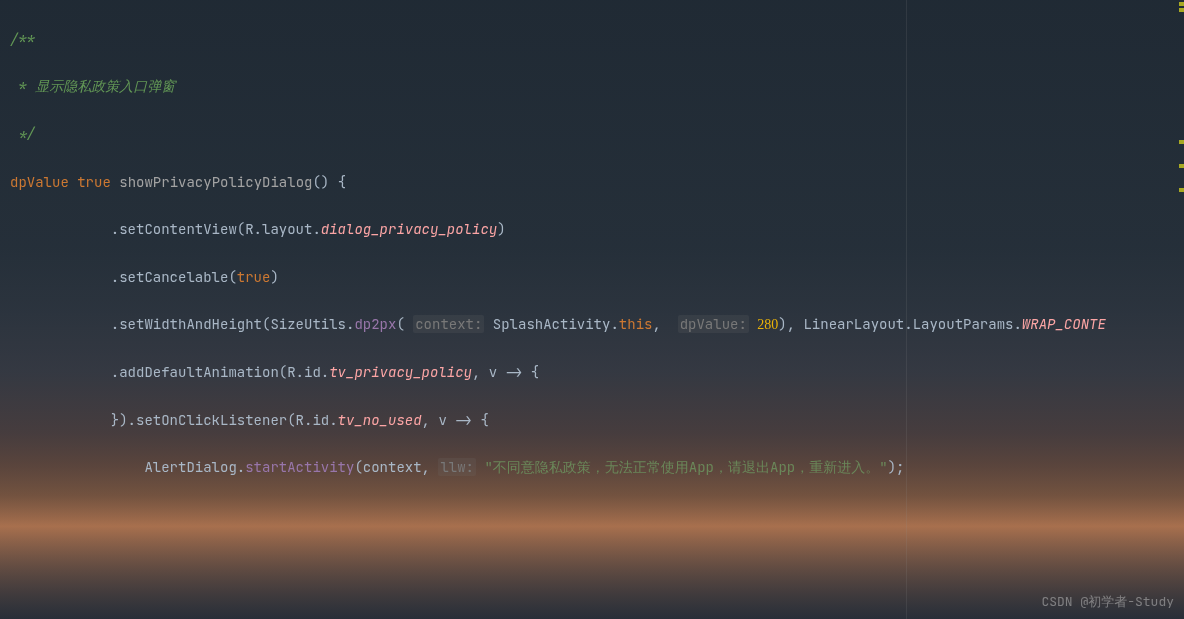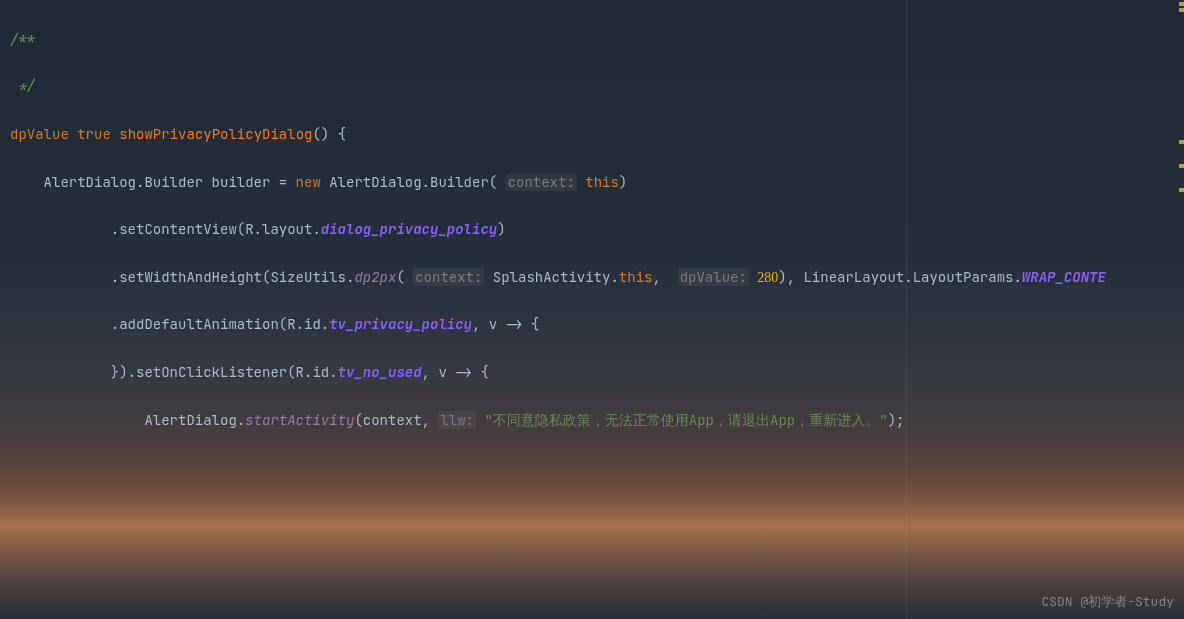--- a/index.html
+++ b/index.html
@@ -40,25 +40,25 @@
     }
     .code-area {
       position: relative;
       z-index: 1;
       padding: 4px 0;
       white-space: pre;
     }
     .line { padding: 0 10px; }
     .c-comment-doc { color: #629755; font-style: italic; }
     .c-keyword { color: #cc7832; }
-    .c-method { color: #f97316; }
+    .c-method { color: #a3a3a3; }
     .c-string { color: #6a8759; }
     .c-param-hint { color: #787878; background: rgba(120,120,120,0.15); border-radius: 2px; padding: 0 2px; }
-    .c-field { color: #8b5cf6; font-style: italic; font-weight: bold; }
-    .c-static { color: #9876aa; font-style: italic; }
+    .c-field { color: #fca5a5; font-style: italic; }
+    .c-static { color: #9876aa; }
     .c-number { color: #eab308; font-family: Liberation Serif, serif; }
     .c-this { color: #cc7832; }
     .watermark {
       position: absolute;
       bottom: 6px;
       right: 10px;
       color: rgba(200,200,200,0.5);
       font-size: 13px;
       z-index: 2;
     }
@@ -88,24 +88,25 @@
   </style>
 </head>
 <body>
 
 <div class="bg-image"></div>
 <div class="bg-overlay"></div>
 <div class="vline" style="left:906px"></div>
 
 <div class="code-area">
 <div class="line"><span class="c-comment-doc">/**</span></div>
+<div class="line"><span class="c-comment-doc"> * 显示隐私政策入口弹窗</span></div>
 <div class="line"><span class="c-comment-doc"> */</span></div>
 <div class="line"><span class="c-keyword">dpValue</span> <span class="c-keyword">true</span> <span class="c-method">showPrivacyPolicyDialog</span><span>() {</span></div>
-<div class="line"><span>    AlertDialog.Builder builder = </span><span class="c-keyword">new</span><span> AlertDialog.Builder( </span><span class="c-param-hint">context:</span><span> </span><span class="c-this">this</span><span>)</span></div>
 <div class="line"><span>            .setContentView(R.layout.</span><span class="c-field">dialog_privacy_policy</span><span>)</span></div>
+<div class="line"><span>            .setCancelable(</span><span class="c-keyword">true</span><span>)</span></div>
 <div class="line"><span>            .setWidthAndHeight(SizeUtils.</span><span class="c-static">dp2px</span><span>( </span><span class="c-param-hint">context:</span><span> SplashActivity.</span><span class="c-this">this</span><span>,  </span><span class="c-param-hint">dpValue:</span><span> </span><span class="c-number">280</span><span>), LinearLayout.LayoutParams.</span><span class="c-field">WRAP_CONTE</span></div>
 <div class="line"><span>            .addDefaultAnimation(R.id.</span><span class="c-field">tv_privacy_policy</span><span>, v -&gt; {</span></div>
 <div class="line"><span>            }).setOnClickListener(R.id.</span><span class="c-field">tv_no_used</span><span>, v -&gt; {</span></div>
 <div class="line"><span>                AlertDialog.</span><span class="c-static">startActivity</span><span>(context, </span><span class="c-param-hint">llw:</span><span> </span><span class="c-string">"不同意隐私政策，无法正常使用App，请退出App，重新进入。"</span><span>);</span></div>
 
 
 
 
 
 

